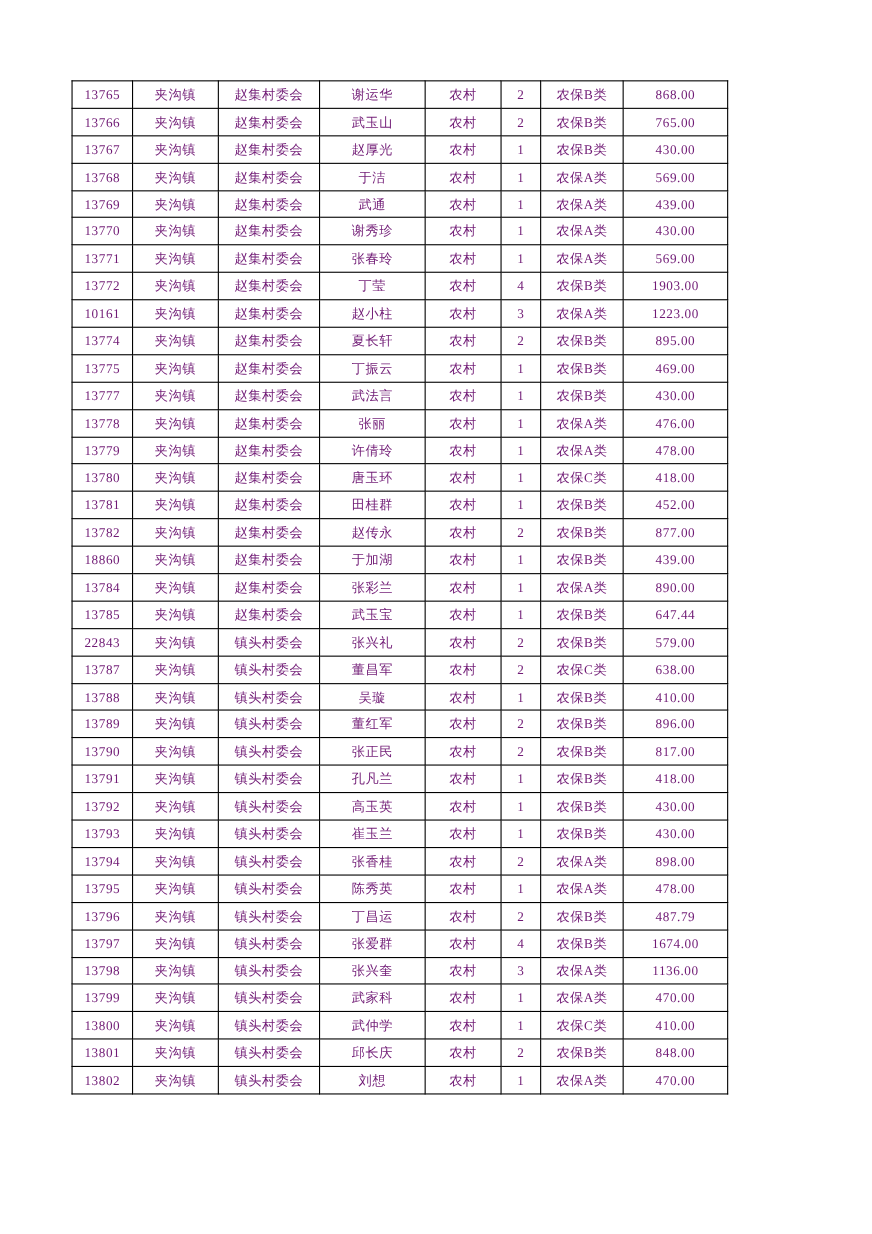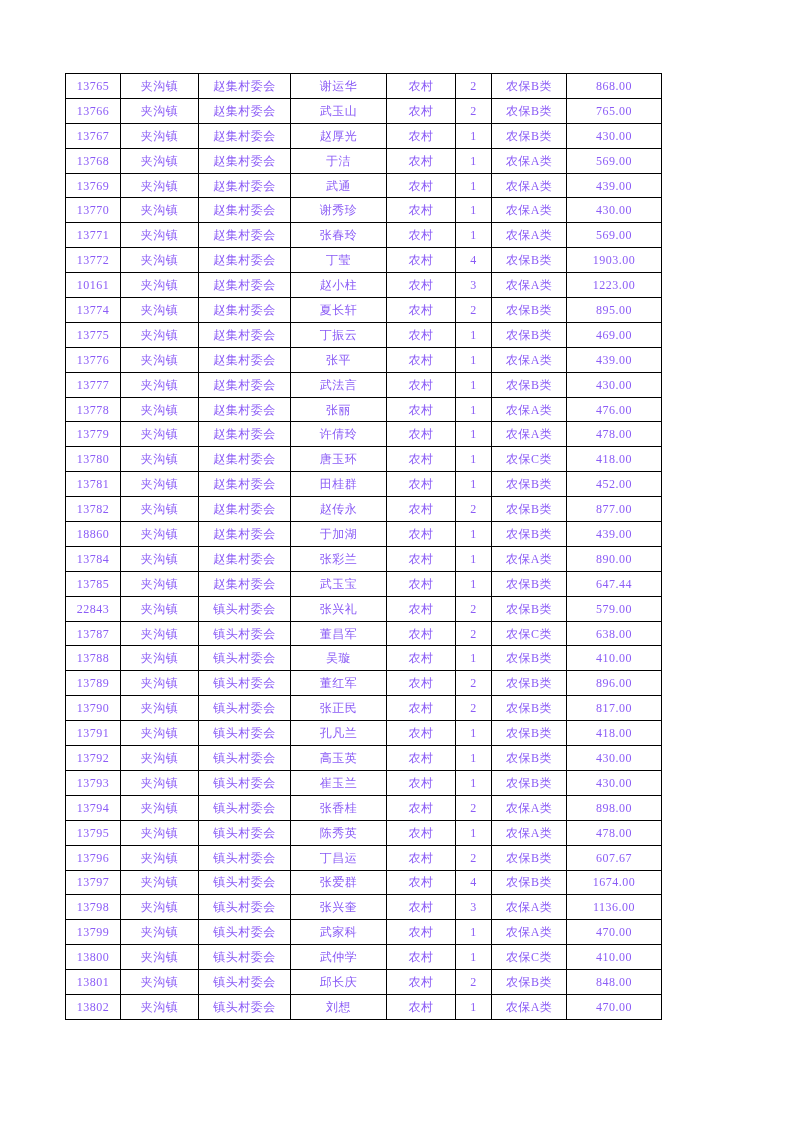--- a/index.html
+++ b/index.html
@@ -23,21 +23,21 @@
     background: #ffffff;
   }
   table.data-table {
     position: absolute;
     left: 65px;
     top: 73px;
     border-collapse: collapse;
     table-layout: fixed;
     width: 596px;
     font-size: 12px;
-    color: #8b5cf6;
+    color: #701a75;
   }
   table.data-table td {
     border: 1px solid #000000;
     height: 23.9px;
     line-height: 1;
     text-align: center;
     vertical-align: middle;
     padding: 0;
     overflow: hidden;
     white-space: nowrap;
@@ -183,30 +183,20 @@
           <td class="col-seq">13775</td>
           <td class="col-town">夹沟镇</td>
           <td class="col-village">赵集村委会</td>
           <td class="col-name">丁振云</td>
           <td class="col-residence">农村</td>
           <td class="col-persons">1</td>
           <td class="col-category">农保B类</td>
           <td class="col-amount">469.00</td>
         </tr>
         <tr>
-          <td class="col-seq">13776</td>
-          <td class="col-town">夹沟镇</td>
-          <td class="col-village">赵集村委会</td>
-          <td class="col-name">张平</td>
-          <td class="col-residence">农村</td>
-          <td class="col-persons">1</td>
-          <td class="col-category">农保A类</td>
-          <td class="col-amount">439.00</td>
-        </tr>
-        <tr>
           <td class="col-seq">13777</td>
           <td class="col-town">夹沟镇</td>
           <td class="col-village">赵集村委会</td>
           <td class="col-name">武法言</td>
           <td class="col-residence">农村</td>
           <td class="col-persons">1</td>
           <td class="col-category">农保B类</td>
           <td class="col-amount">430.00</td>
         </tr>
         <tr>
@@ -390,21 +380,21 @@
           <td class="col-amount">478.00</td>
         </tr>
         <tr>
           <td class="col-seq">13796</td>
           <td class="col-town">夹沟镇</td>
           <td class="col-village">镇头村委会</td>
           <td class="col-name">丁昌运</td>
           <td class="col-residence">农村</td>
           <td class="col-persons">2</td>
           <td class="col-category">农保B类</td>
-          <td class="col-amount">607.67</td>
+          <td class="col-amount">487.79</td>
         </tr>
         <tr>
           <td class="col-seq">13797</td>
           <td class="col-town">夹沟镇</td>
           <td class="col-village">镇头村委会</td>
           <td class="col-name">张爱群</td>
           <td class="col-residence">农村</td>
           <td class="col-persons">4</td>
           <td class="col-category">农保B类</td>
           <td class="col-amount">1674.00</td>

